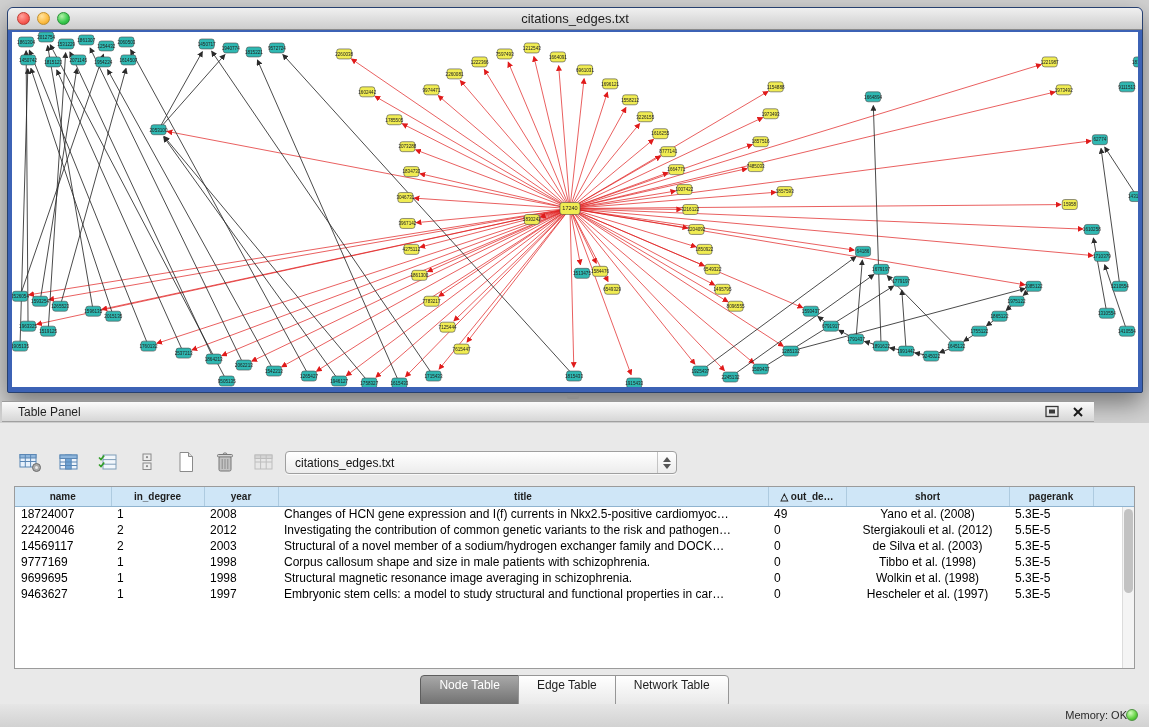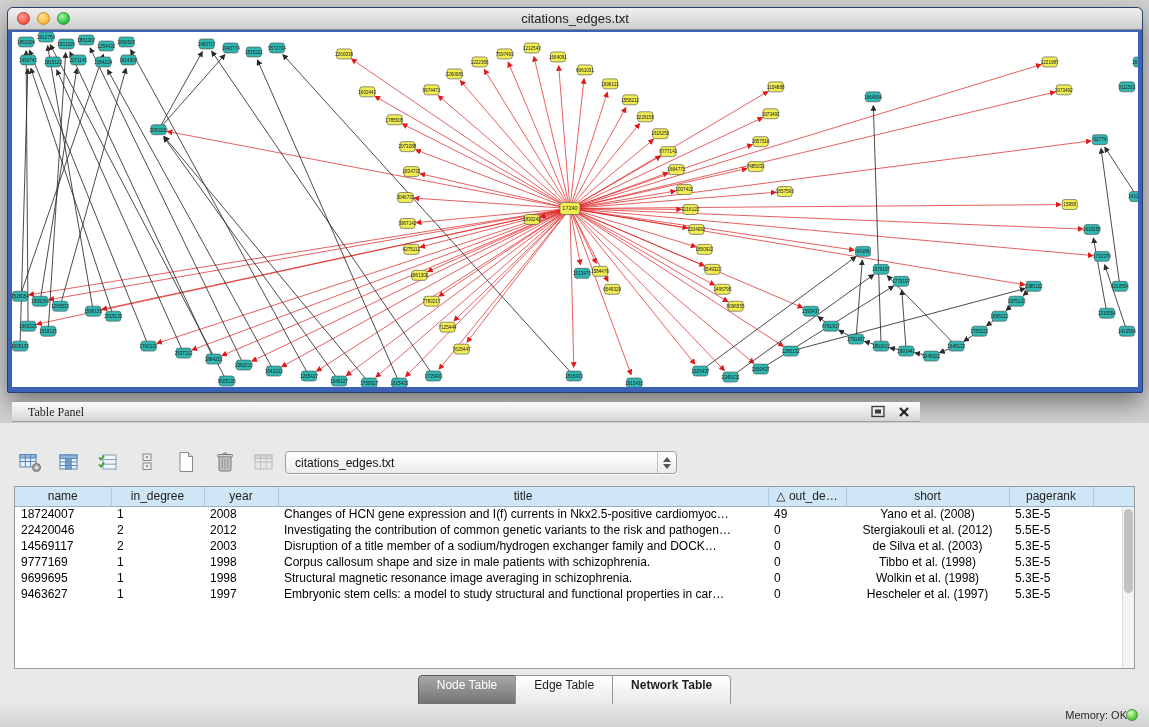--- a/index.html
+++ b/index.html
@@ -39,23 +39,23 @@
   }
   .canvas svg { width: 100%; height: 100%; display: block; }
 
   .resize-dot {
     position: absolute; left: 567px; top: 395px; width: 12px; height: 4px;
     border-radius: 2px; background: #8f8f8f;
   }
 
   
   .panel-header {
-    position: absolute; left: 12px; top: 401px; width: 908px; height: 21px;
+    position: absolute; left: 2px; top: 401px; width: 1092px; height: 21px;
     background: linear-gradient(#fbfbfb, #d6d6d6);
-    border-top: 1px solid #9a9a9a; border-bottom: 1px solid #a0a0a0; font-family: Liberation Serif, serif;
+    border-top: 1px solid #9a9a9a; border-bottom: 1px solid #a0a0a0;
   }
   .panel-header .panel-title { position: absolute; left: 16px; top: 3px; font-size: 12px; color: #1f1f1f; }
   .panel-header .hdr-icons { position: absolute; right: 10px; top: 3px; display: flex; gap: 13px; align-items: center; }
   .hdr-icon { cursor: default; display: inline-flex; }
 
   .panel-body {
     position: absolute; left: 0; top: 423px; width: 1149px; height: 304px;
     background: #e9e9e9;
   }
 
@@ -83,21 +83,21 @@
 
   
   .table-container {
     position: absolute; left: 14px; top: 63px; width: 1121px; height: 183px;
     background: #fff; border: 1px solid #9b9b9b; overflow: hidden;
   }
   table { border-collapse: collapse; table-layout: fixed; width: 100%; }
   thead th {
     height: 19px; background: #cfe6f7;
     border-right: 1px solid #aecbe0; border-bottom: 1px solid #8fb3cf;
-    font-size: 12px; font-weight: normal; color: #1e1e1e; text-align: center;
+    font-size: 10px; font-weight: bold; color: #1e1e1e; text-align: center;
     overflow: hidden; white-space: nowrap;
   }
   thead th.filler { border-right: none; }
   tbody td {
     height: 16px; font-size: 12px; color: #000; padding-left: 6px;
     overflow: hidden; white-space: nowrap; text-overflow: clip;
   }
   tbody td.col-short { text-align: center; padding-left: 0; }
   .vscroll {
     position: absolute; right: 0; top: 20px; bottom: 0; width: 12px;
@@ -113,21 +113,21 @@
     position: absolute; left: 0; right: 0; top: 252px;
     display: flex; justify-content: center;
   }
   .tab {
     height: 32px; line-height: 18px; padding: 0 18px; font-size: 12px;
     border: 1px solid #969696; background: linear-gradient(#ffffff, #e8e8e8);
     color: #1e1e1e; margin-left: -1px; cursor: default;
   }
   .tab.active { background: linear-gradient(#a8a8a8, #6e6e6e); color: #fff; border-color: #5e5e5e; }
   .tab:first-child { border-radius: 4px 0 0 4px; margin-left: 0; }
-  .tab:last-child  { border-radius: 0 4px 4px 0; font-weight: bold; }
+  .tab:last-child  { border-radius: 0 4px 4px 0; }
 
   
   .statusbar {
     position: absolute; left: 0; bottom: 0; width: 1149px; height: 23px;
     background: linear-gradient(#e6e6e6, #d2d2d2);
   }
   .statusbar .mem-label { position: absolute; right: 22px; top: 5px; font-size: 11px; color: #2a2a2a; }
   .statusbar .mem-dot {
     position: absolute; right: 11px; top: 5px; width: 12px; height: 12px; border-radius: 50%;
     background: radial-gradient(circle at 35% 30%, #d4fcbf, #5fd13e 60%, #2f9e25);
@@ -637,21 +637,21 @@
             <td class="col-title">Investigating the contribution of common genetic variants to the risk and pathogen…</td>
             <td class="col-out_degree">0</td>
             <td class="col-short">Stergiakouli et al. (2012)</td>
             <td class="col-pagerank">5.5E-5</td>
             <td></td>
           </tr>
           <tr>
             <td class="col-name">14569117</td>
             <td class="col-in_degree">2</td>
             <td class="col-year">2003</td>
-            <td class="col-title">Disruption of a title member of a sodium/hydrogen exchanger family and DOCK…</td>
+            <td class="col-title">Structural of a novel member of a sodium/hydrogen exchanger family and DOCK…</td>
             <td class="col-out_degree">0</td>
             <td class="col-short">de Silva et al. (2003)</td>
             <td class="col-pagerank">5.3E-5</td>
             <td></td>
           </tr>
           <tr>
             <td class="col-name">9777169</td>
             <td class="col-in_degree">1</td>
             <td class="col-year">1998</td>
             <td class="col-title">Corpus callosum shape and size in male patients with schizophrenia.</td>

